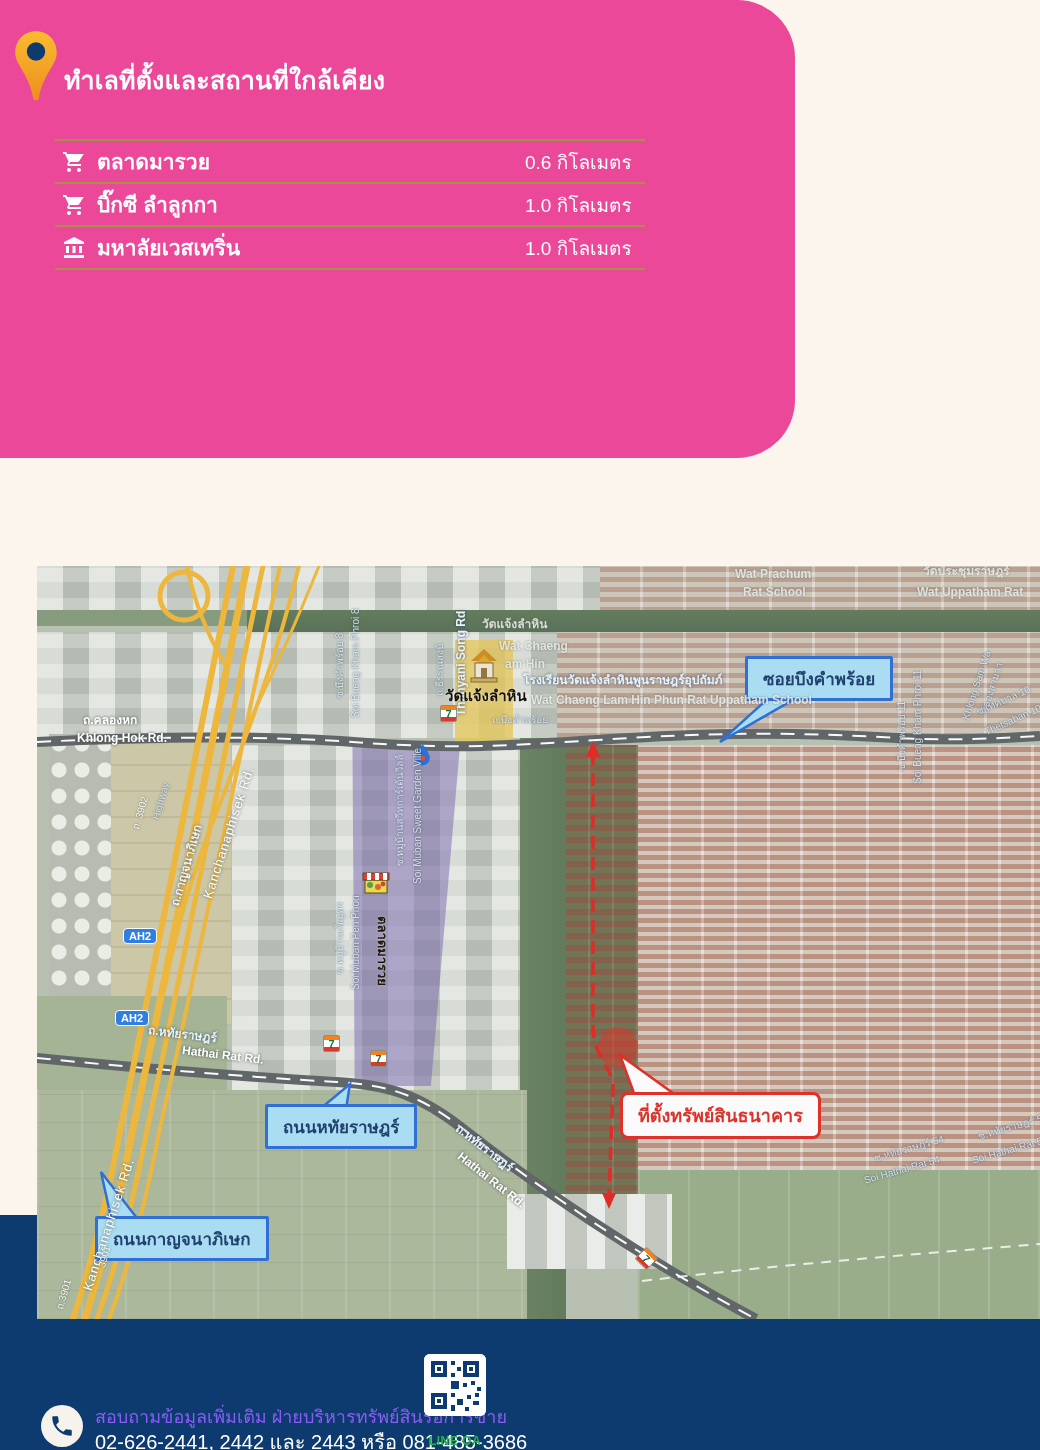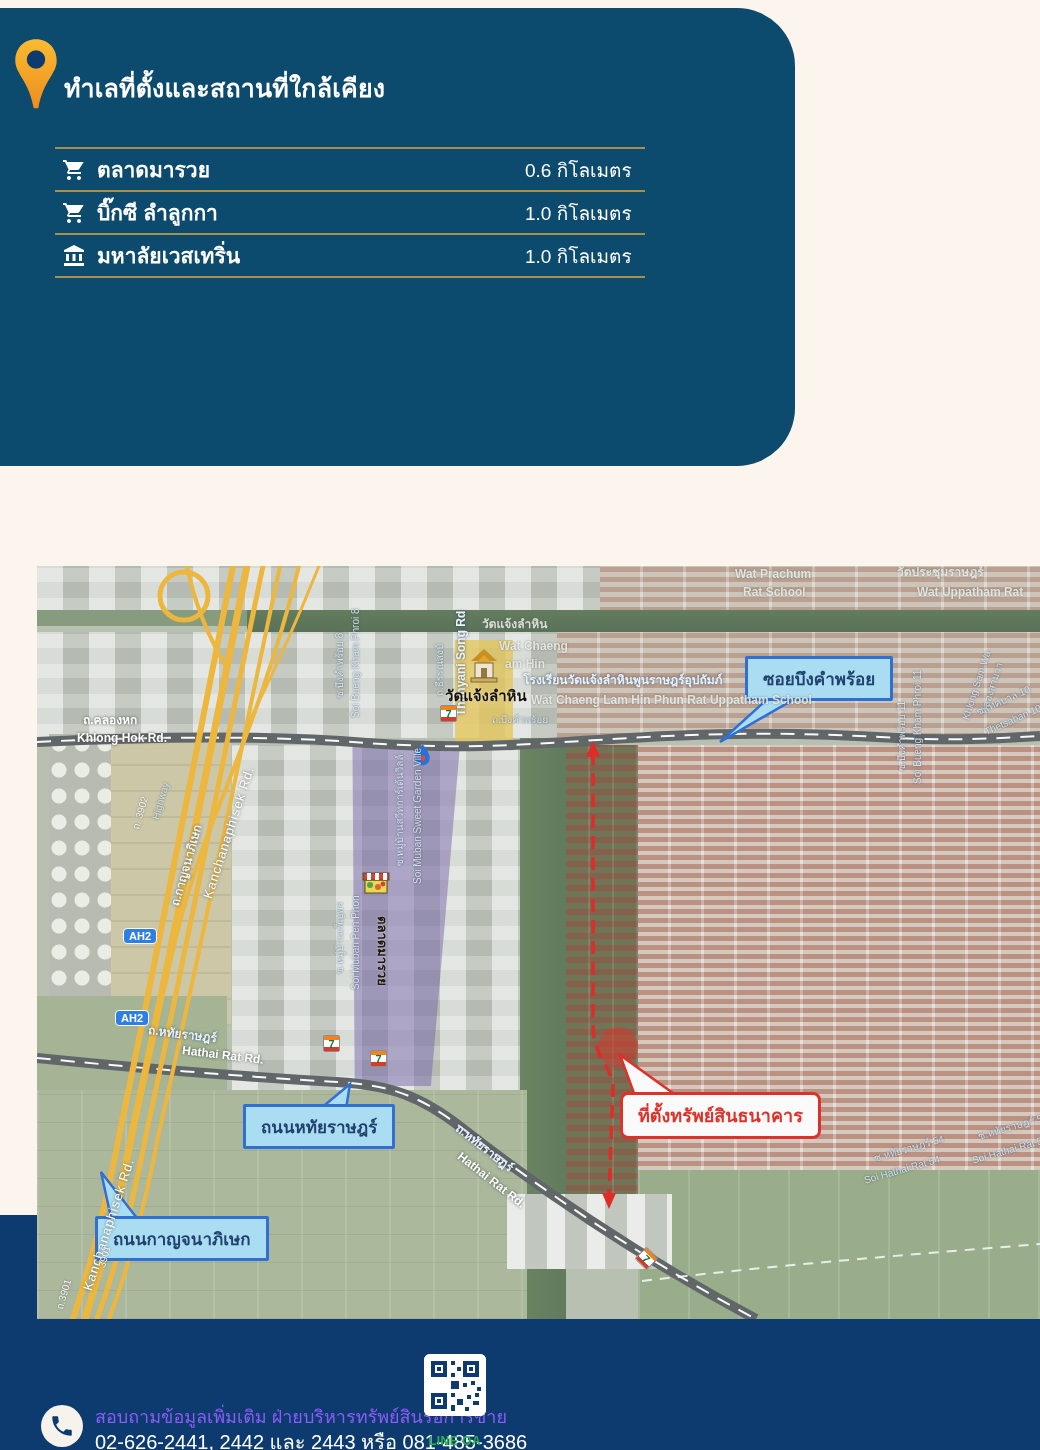--- a/index.html
+++ b/index.html
@@ -4,22 +4,22 @@
 <style>
   html,body{margin:0;padding:0;}
   body{
     width:1040px;height:1450px;position:relative;overflow:hidden;
     background:#fcf5ed;
     font-family:"Liberation Sans","DejaVu Sans",sans-serif;
   }
   .abs{position:absolute;}
   
   .header-panel{
-    position:absolute;left:0;top:8px;width:795px;height:458px;
-    background:#0c4a6e;border-radius:0 58px 58px 0;
+    position:absolute;left:0;top:0;width:795px;height:458px;
+    background:#ec4899;border-radius:0 58px 58px 0;
   }
   .pin{position:absolute;left:13px;top:27px;width:46px;height:80px;}
   .page-title{
     position:absolute;left:64px;top:60px;margin:0;
     color:#ffffff;font-size:25px;font-weight:bold;letter-spacing:.2px;
   }
   .poi-table{position:absolute;left:55px;top:139px;width:590px;border-bottom:2px solid #a7904b;}
   .prow{position:relative;height:41px;border-top:2px solid #a7904b;display:flex;align-items:center;}
   .picon{width:38px;display:flex;align-items:center;justify-content:center;flex:0 0 38px;}
   .picon svg{width:24px;height:24px;fill:#ffffff;}
@@ -236,36 +236,36 @@
       <circle cx="16" cy="17" r="3" fill="#d6582a"></circle>
       <circle cx="21" cy="14" r="2.4" fill="#d42f22"></circle>
   </svg>
   <svg class="micon" style="left:377px;top:178px;width:17px;height:23px;" viewBox="0 0 16 22">
     <path d="M8 0 C8 0 1 8.5 1 13.5 a7 7 0 0 0 14 0 C15 8.5 8 0 8 0 Z" fill="#1565d8"></path>
     <circle cx="8" cy="13.5" r="2.6" fill="#e0392a"></circle>
   </svg>
   <div id="map-deco" class="abs" style="left:0;top:0;width:0;height:0;"></div>
 
   <div class="callout" style="left:708px;top:90px;">ซอยบึงคำพร้อย</div>
-  <div class="callout" style="left:206px;top:538px;">ถนนหทัยราษฎร์</div>
+  <div class="callout" style="left:228px;top:538px;">ถนนหทัยราษฎร์</div>
   <div class="callout" style="left:58px;top:650px;">ถนนกาญจนาภิเษก</div>
   <div class="callout red" style="left:583px;top:526px;">ที่ตั้งทรัพย์สินธนาคาร</div>
 
   <div class="veil"></div>
 <span class="ml wl2" style="left: 46px; top: 148px;">ถ.คลองหก</span>
     <span class="ml wl2" style="left: 40px; top: 166px;">Khlong Hok Rd.</span>
     <span class="ml bl" style="left: 455px; top: 149px;">ถ.บึงคำพร้อย</span>
     <span class="ml gl" style="left: 445px; top: 52px;">วัดแจ้งลำหิน</span>
     <span class="ml gl" style="left: 462px; top: 74px;">Wat Chaeng</span>
     <span class="ml gl" style="left: 468px; top: 92px;">am Hin</span>
     <span class="ml bl2" style="left: 486px; top: 108px;">โรงเรียนวัดแจ้งลำหินพูนราษฎร์อุปถัมภ์</span>
     <span class="ml gl" style="left: 494px; top: 128px;">Wat Chaeng Lam Hin Phun Rat Uppatham School</span>
     <span class="ml gl" style="left: 698px; top: 2px;">Wat Prachum</span>
     <span class="ml gl" style="left: 706px; top: 20px;">Rat School</span>
-    <span class="ml gl" style="left: 860px; top: 0px;">วัดประชุมราษฎร์</span>
+    <span class="ml gl" style="left: 886px; top: 0px; font-family: Liberation Mono, monospace;">วัดประชุมราษฎร์</span>
     <span class="ml gl" style="left: 880px; top: 20px;">Wat Uppatham Rat</span>
     <span class="ml bl" style="left: 398px; top: 130px; transform: rotate(-90deg);">ถ.ธีรรณสงบ์</span>
     <span class="ml bl2" style="left: 418px; top: 150px; transform: rotate(-90deg);">Thanyani Song Rd</span>
     <span class="ml bl" style="left: 298px; top: 132px; transform: rotate(-90deg);">ซ.บึงคำพร้อย 8</span>
     <span class="ml bl" style="left: 314px; top: 152px; transform: rotate(-90deg);">Soi Bueng Kham Phroi 8</span>
     <span class="ml bl" style="left: 860px; top: 205px; transform: rotate(-90deg);">ซ.บึงคำพร้อย 11</span>
     <span class="ml bl" style="left: 876px; top: 218px; transform: rotate(-90deg);">Soi Bueng Kham Phroi 11</span>
     <span class="ml bl" style="left: 942px; top: 146px; transform: rotate(-72deg);">คลองสามวา</span>
     <span class="ml bl" style="left: 924px; top: 152px; transform: rotate(-72deg);">Khlong Sam Wa</span>
     <span class="ml bl" style="left: 938px; top: 142px; transform: rotate(-24deg);">ซ.เทศบาล 10</span>

